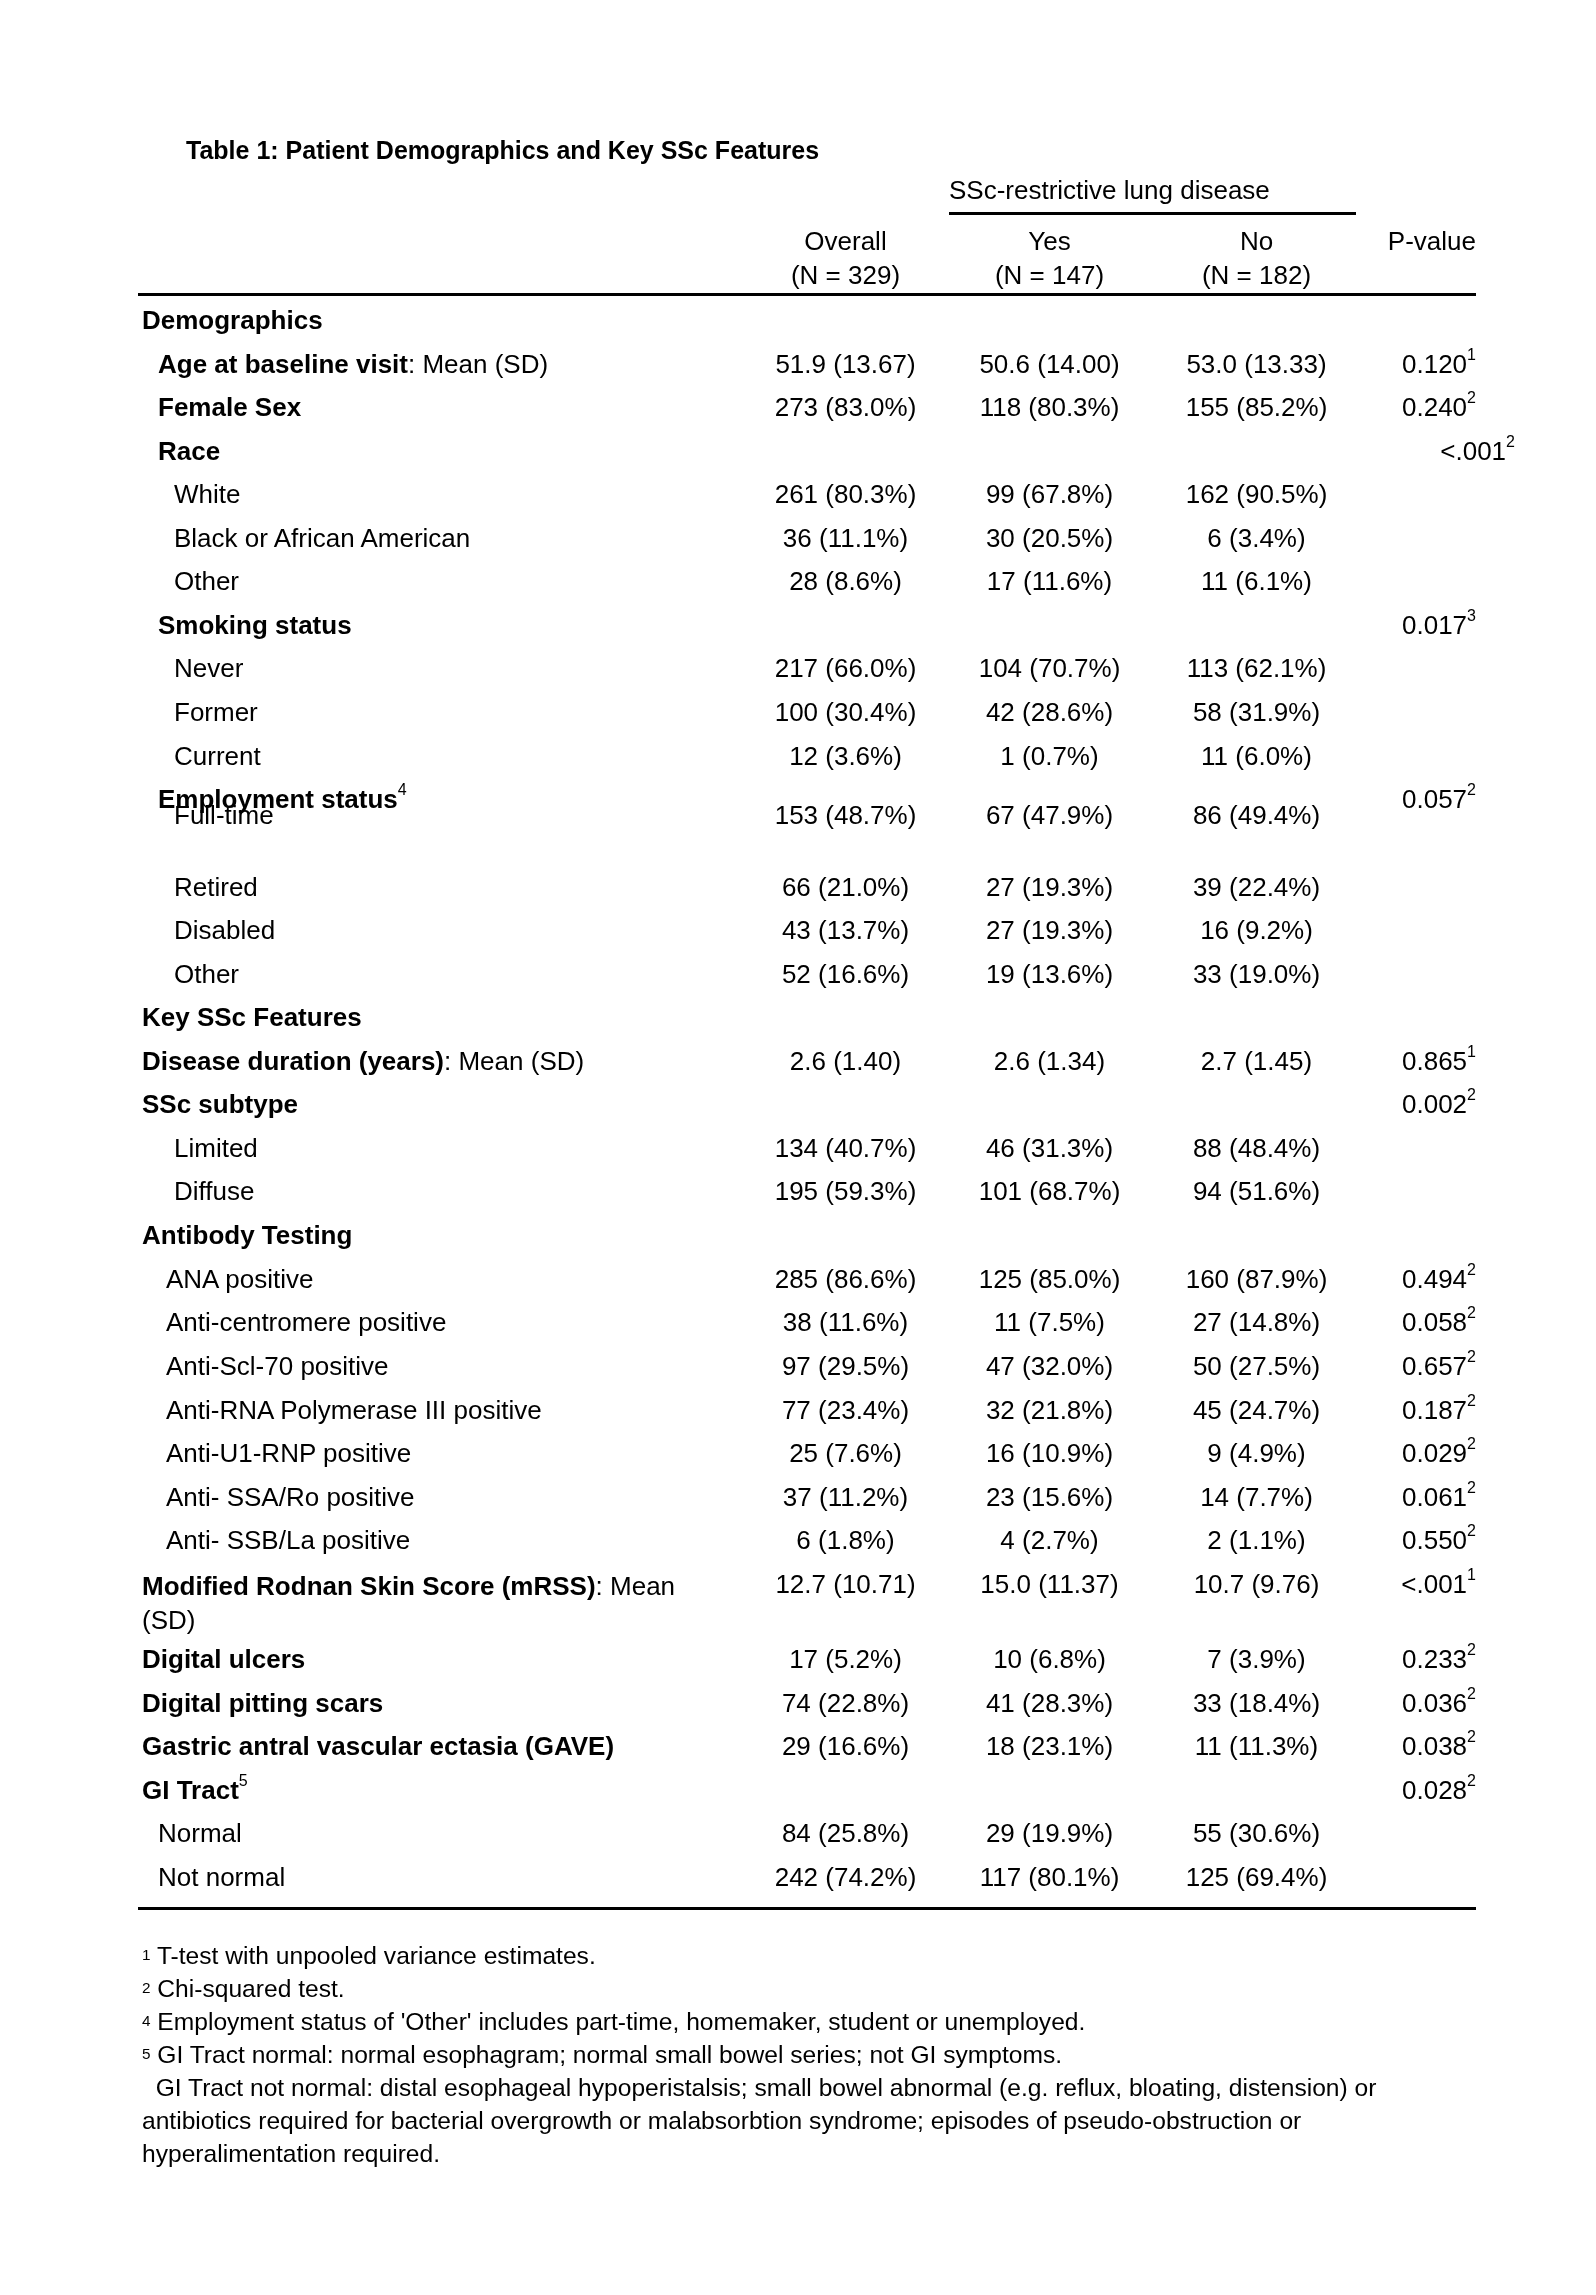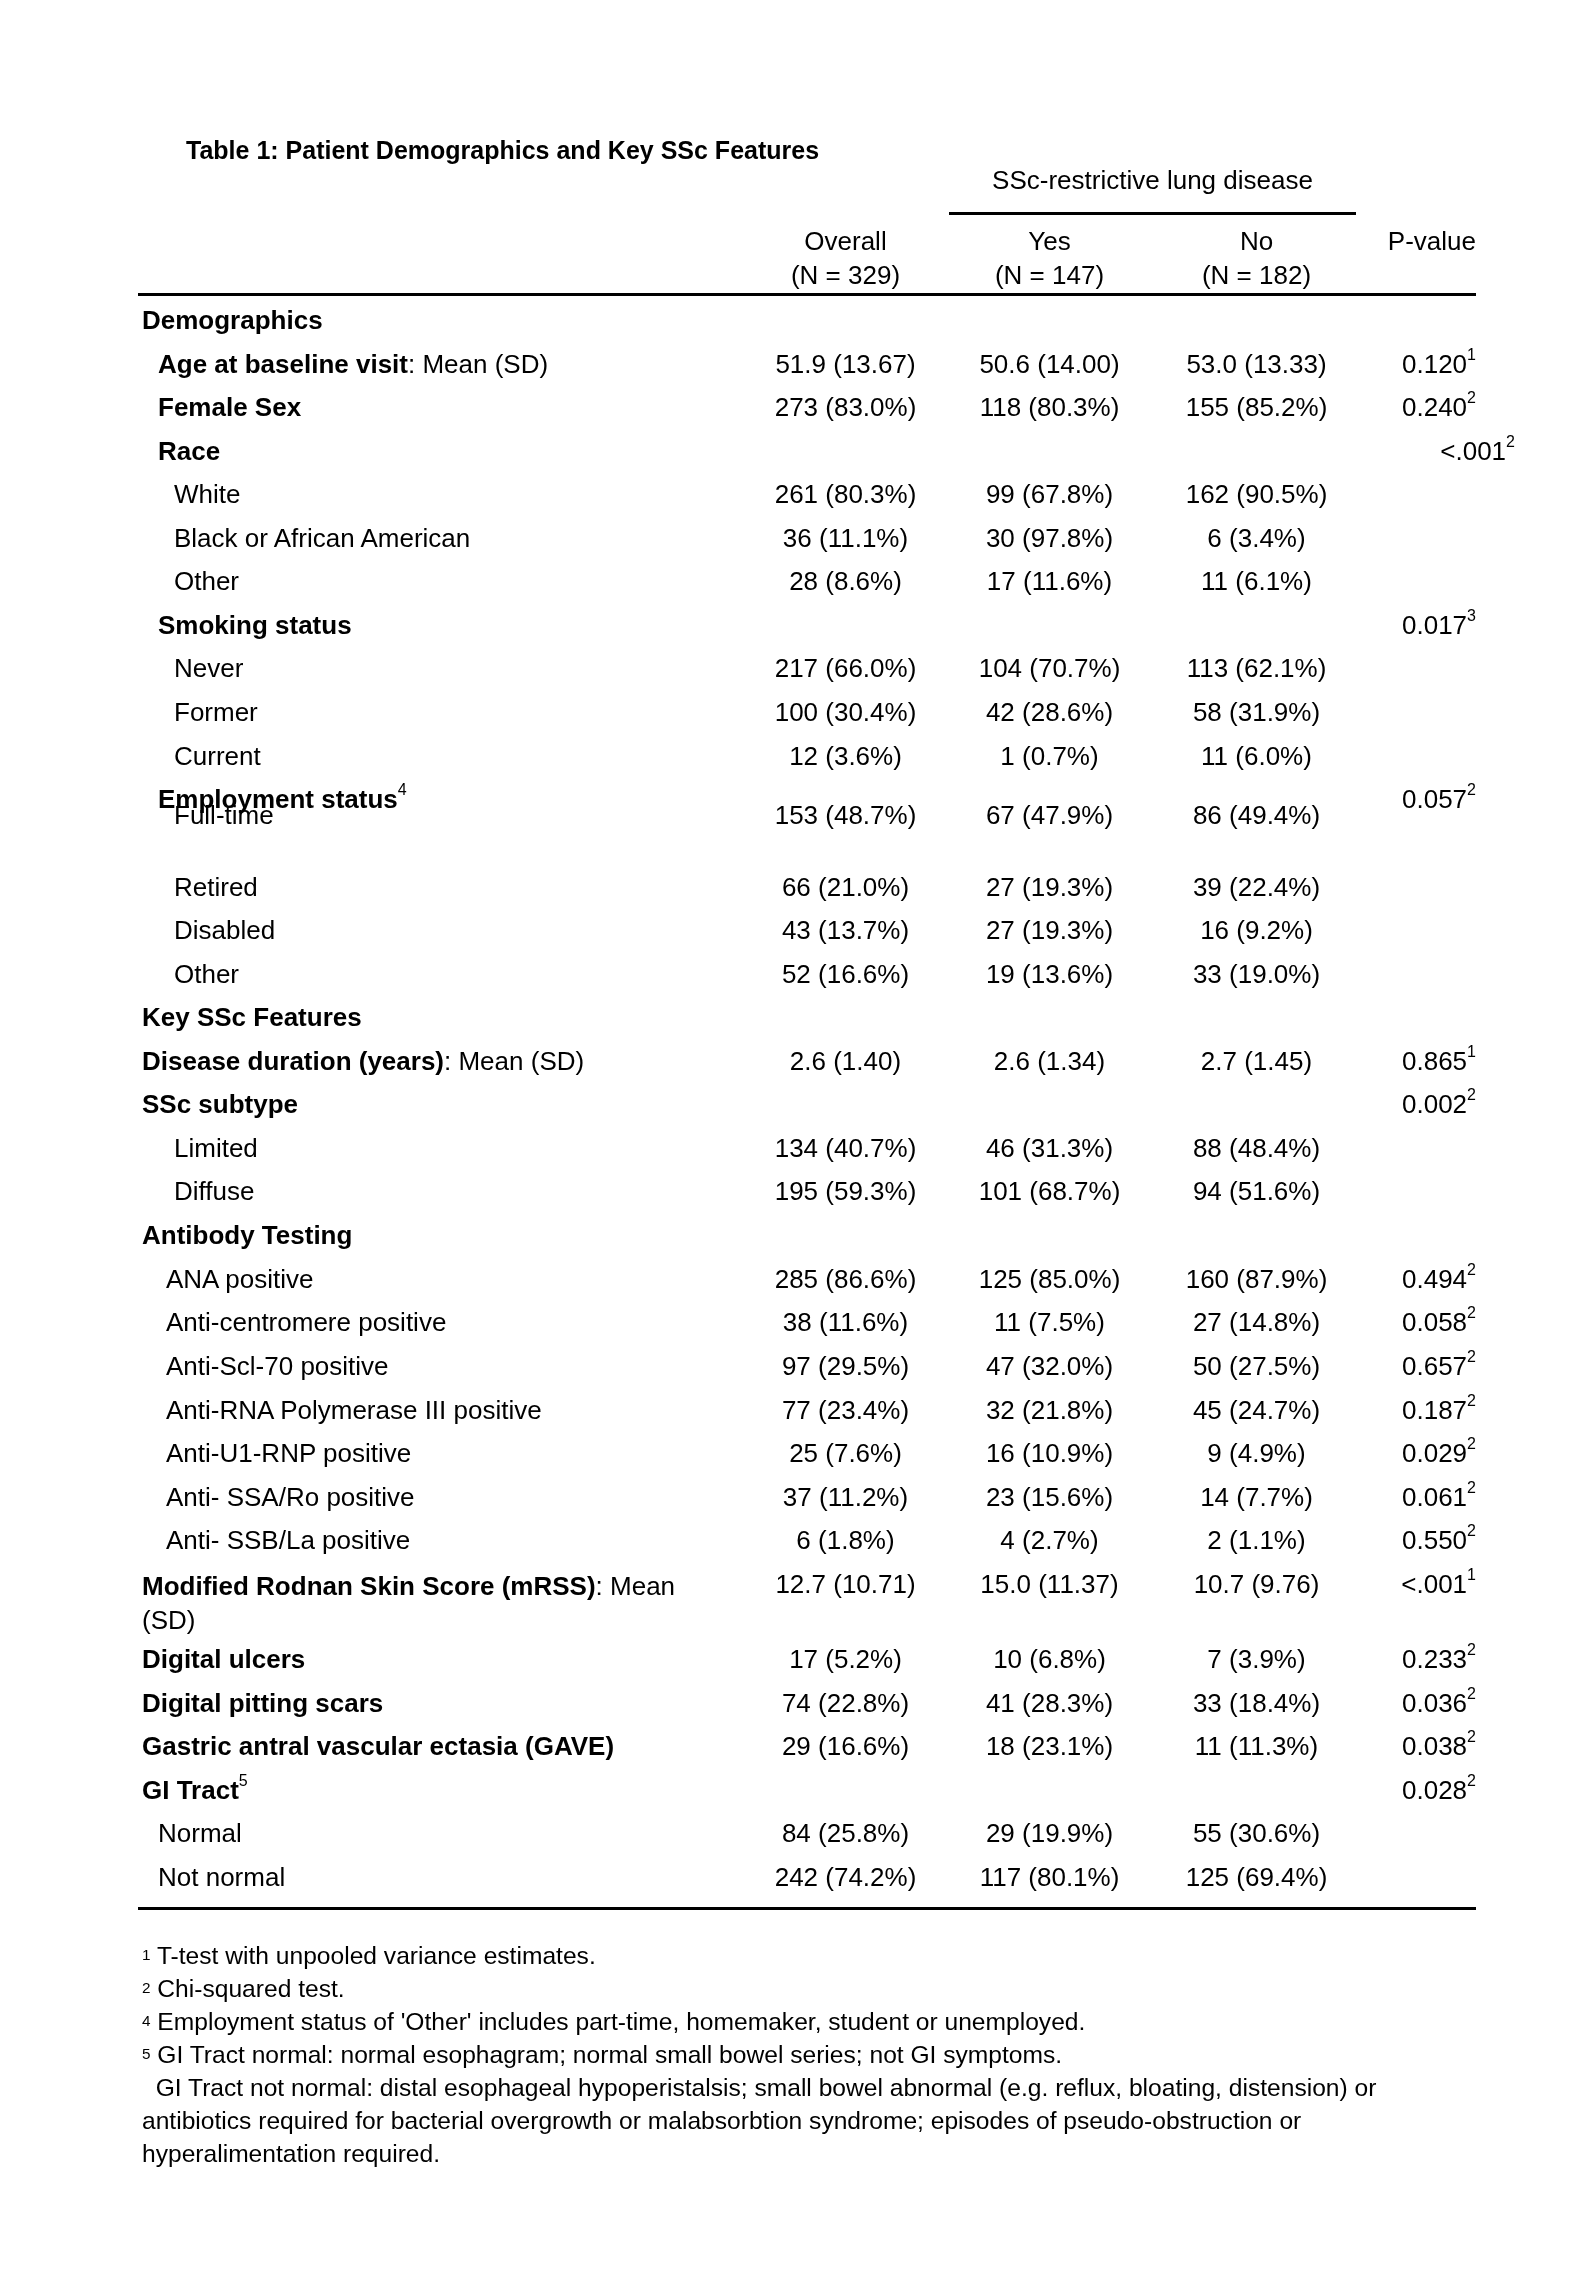--- a/index.html
+++ b/index.html
@@ -1,19 +1,19 @@
 <!DOCTYPE html>
 <html style="font-size:10.6px"><head>
 <meta charset="utf-8">
 <style>
   html, body { margin: 0; padding: 0; background: #ffffff; }
   body { width: 1597px; height: 2295px; position: relative; overflow: hidden;
          font-family: "Liberation Sans", sans-serif; color: #000; }
   .title { position: absolute; left: 142px; top: 136px; font-size: 25px; font-weight: bold; margin-left: 44px; }
-  .group-label { position: absolute; left: 949px; width: 407px; top: 165px; text-align: center; font-size: 26px; }
+  .group-label { position: absolute; left: 949px; width: 407px; top: 175px; font-size: 26px; }
   .group-rule { position: absolute; left: 949px; width: 407px; top: 212px; height: 2.7px; background: #000; }
   .colhead { position: absolute; top: 224px; font-size: 26px; text-align: center; line-height: 34px; }
   .rule { position: absolute; left: 138px; width: 1338px; height: 3.3px; background: #000; }
   .row { position: absolute; left: 0; width: 1597px; height: 43px; font-size: 26px; }
   .cell-label { position: absolute; top: 0; }
   .cell-num { position: absolute; top: 0; width: 213px; text-align: center; }
   .c-overall { left: 739px; }
   .c-yes { left: 943px; }
   .c-no { left: 1150px; }
   .c-p { position: absolute; top: 0; right: 121px; text-align: right; }
@@ -83,21 +83,21 @@
     <div class="row" style="top: 479px;">
       <div class="cell-label ind2"><span>White</span></div>
       <div class="cell-num c-overall">261 (80.3%)</div>
       <div class="cell-num c-yes">99 (67.8%)</div>
       <div class="cell-num c-no">162 (90.5%)</div>
       <div class="c-p"><span></span></div>
     </div>
     <div class="row" style="top: 523px;">
       <div class="cell-label ind2"><span>Black or African American</span></div>
       <div class="cell-num c-overall">36 (11.1%)</div>
-      <div class="cell-num c-yes">30 (97.8%)</div>
+      <div class="cell-num c-yes">30 (20.5%)</div>
       <div class="cell-num c-no">6 (3.4%)</div>
       <div class="c-p"><span></span></div>
     </div>
     <div class="row" style="top: 566px;">
       <div class="cell-label ind2"><span>Other</span></div>
       <div class="cell-num c-overall">28 (8.6%)</div>
       <div class="cell-num c-yes">17 (11.6%)</div>
       <div class="cell-num c-no">11 (6.1%)</div>
       <div class="c-p"><span></span></div>
     </div>

